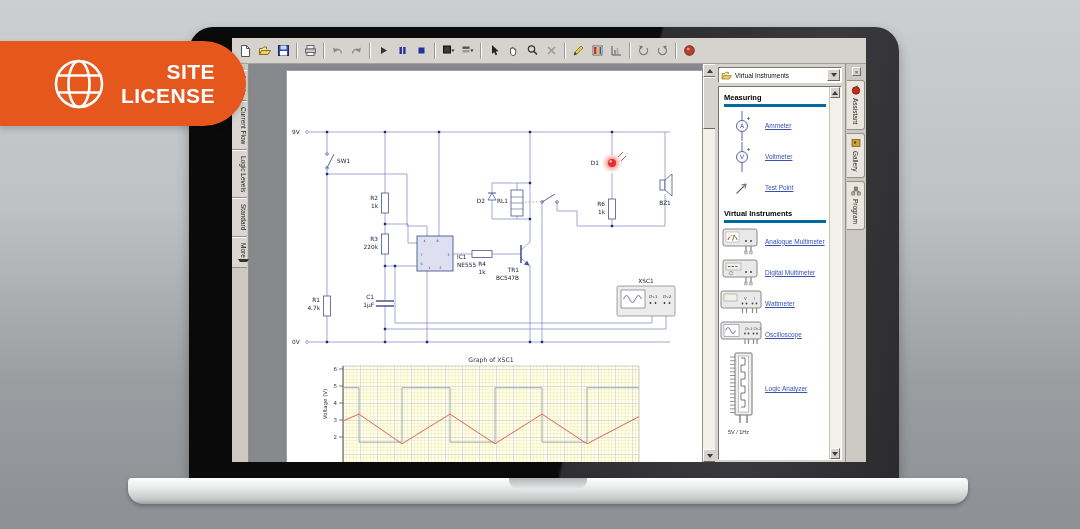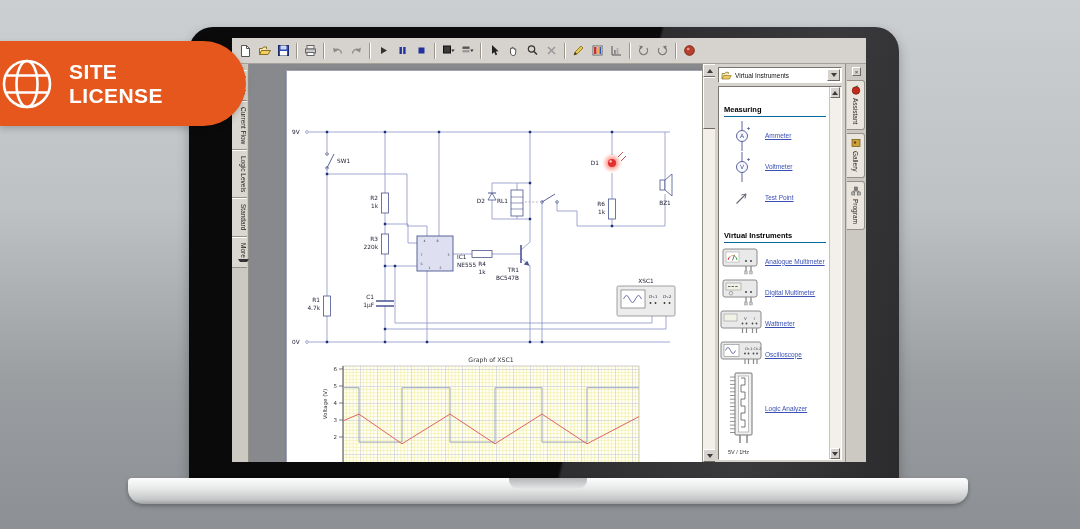--- a/index.html
+++ b/index.html
@@ -12,22 +12,22 @@
     background:linear-gradient(103deg,#0a0a0b 58%,#2e2e31 58.4%,#3a3a3d 80%,#2b2b2e 100%);
     border-radius:24px 24px 0 0;box-shadow:0 5px 12px rgba(0,0,0,.28);}
   .base{position:absolute;left:128px;top:478px;width:840px;height:26px;
     background:linear-gradient(180deg,#fdfdfd,#e9eaea 38%,#c6c7c8 82%,#9fa0a1);
     border-radius:4px 4px 15px 15px;box-shadow:0 2px 4px rgba(0,0,0,.3);}
   .notch{position:absolute;left:381px;top:0;width:78px;height:11px;
     background:linear-gradient(180deg,#b4b5b6,#e6e7e8);border-radius:0 0 9px 9px;}
 
   
   .badge{position:absolute;left:0;top:41px;width:246px;height:85px;background:#e5571d;
-    border-radius:0 43px 43px 0;display:flex;align-items:center;
-    box-sizing:border-box;gap:15px;z-index:9;box-shadow:0 3px 6px rgba(0,0,0,.18);}
+    border-radius:0 43px 43px 0;display:flex;align-items:center;padding-left:52px;
+    box-sizing:border-box;gap:15px;z-index:9;box-shadow:0 3px 6px rgba(0,0,0,.18);text-align:right;}
   .badge-text{color:#fff;font-weight:bold;font-size:21px;line-height:24px;letter-spacing:.4px;}
 
   
   .screen{position:absolute;left:232px;top:38px;width:634px;height:424px;background:#d6d3ce;overflow:hidden;}
 
   .toolbar{position:absolute;left:0;top:0;width:100%;height:26px;background:#d6d3ce;
     border-bottom:1px solid #a6a29a;display:flex;align-items:center;padding:0 4px;box-sizing:border-box;}
   .tb{width:19px;height:19px;display:flex;align-items:center;justify-content:center;flex:none;}
   .sep{width:0;height:16px;border-left:1px solid #9a968e;border-right:1px solid #fcfcfa;margin:0 3px;flex:none;}
 
@@ -62,21 +62,21 @@
     border:1px solid;border-color:#7a766e #fff #fff #7a766e;display:flex;align-items:center;gap:3px;padding-left:2px;}
   .combo-txt{font-size:6.5px;color:#111;white-space:nowrap;}
   .dbtn{margin-left:auto;width:13px;height:12px;background:#d6d3ce;box-sizing:border-box;flex:none;
     border:1px solid;border-color:#fff #6f6b63 #6f6b63 #fff;display:flex;align-items:center;justify-content:center;margin-right:1px;}
   .list{position:absolute;left:3px;top:22px;width:124px;height:374px;background:#fff;box-sizing:border-box;
     border:1px solid;border-color:#7a766e #fff #fff #7a766e;overflow:hidden;}
   .list-inner{position:absolute;left:0;top:0;width:112px;}
   .plscroll{position:absolute;right:0;top:0;width:11px;height:100%;background:#f2f0e8;border-left:1px solid #c8c4bc;}
   .pbtn{position:absolute;left:0;width:10px;height:11px;background:#d6d3ce;box-sizing:border-box;
     border:1px solid;border-color:#fff #6f6b63 #6f6b63 #fff;display:flex;align-items:center;justify-content:center;}
-  .sec-h{font-weight:bold;font-size:7.5px;color:#000;margin:18px 5px 3px 5px;padding-bottom:2px;border-bottom:1px solid #0369a1;}
+  .sec-h{font-weight:bold;font-size:7.5px;color:#000;margin:6px 5px 3px 5px;padding-bottom:2px;border-bottom:3px solid #0369a1;}
   .item{display:flex;align-items:center;min-height:31px;}
   .item-ic{width:46px;display:flex;justify-content:center;flex:none;}
   .ilink{font-size:6.5px;color:#3a50b4;text-decoration:underline;line-height:8px;}
   .foot{font-size:5.5px;color:#333;margin:1px 0 0 9px;}
 
   
   .rtabs{position:absolute;left:613px;top:0;width:21px;height:100%;background:#ccc9c2;border-left:1px solid #94908a;}
   .rtab{width:18px;margin:3px 0 0 1px;box-sizing:border-box;padding:4px 0 5px 0;background:#eae6dd;
     border:1px solid #94908a;border-left:none;border-radius:0 3px 3px 0;
     display:flex;flex-direction:column;align-items:center;gap:3px;}

